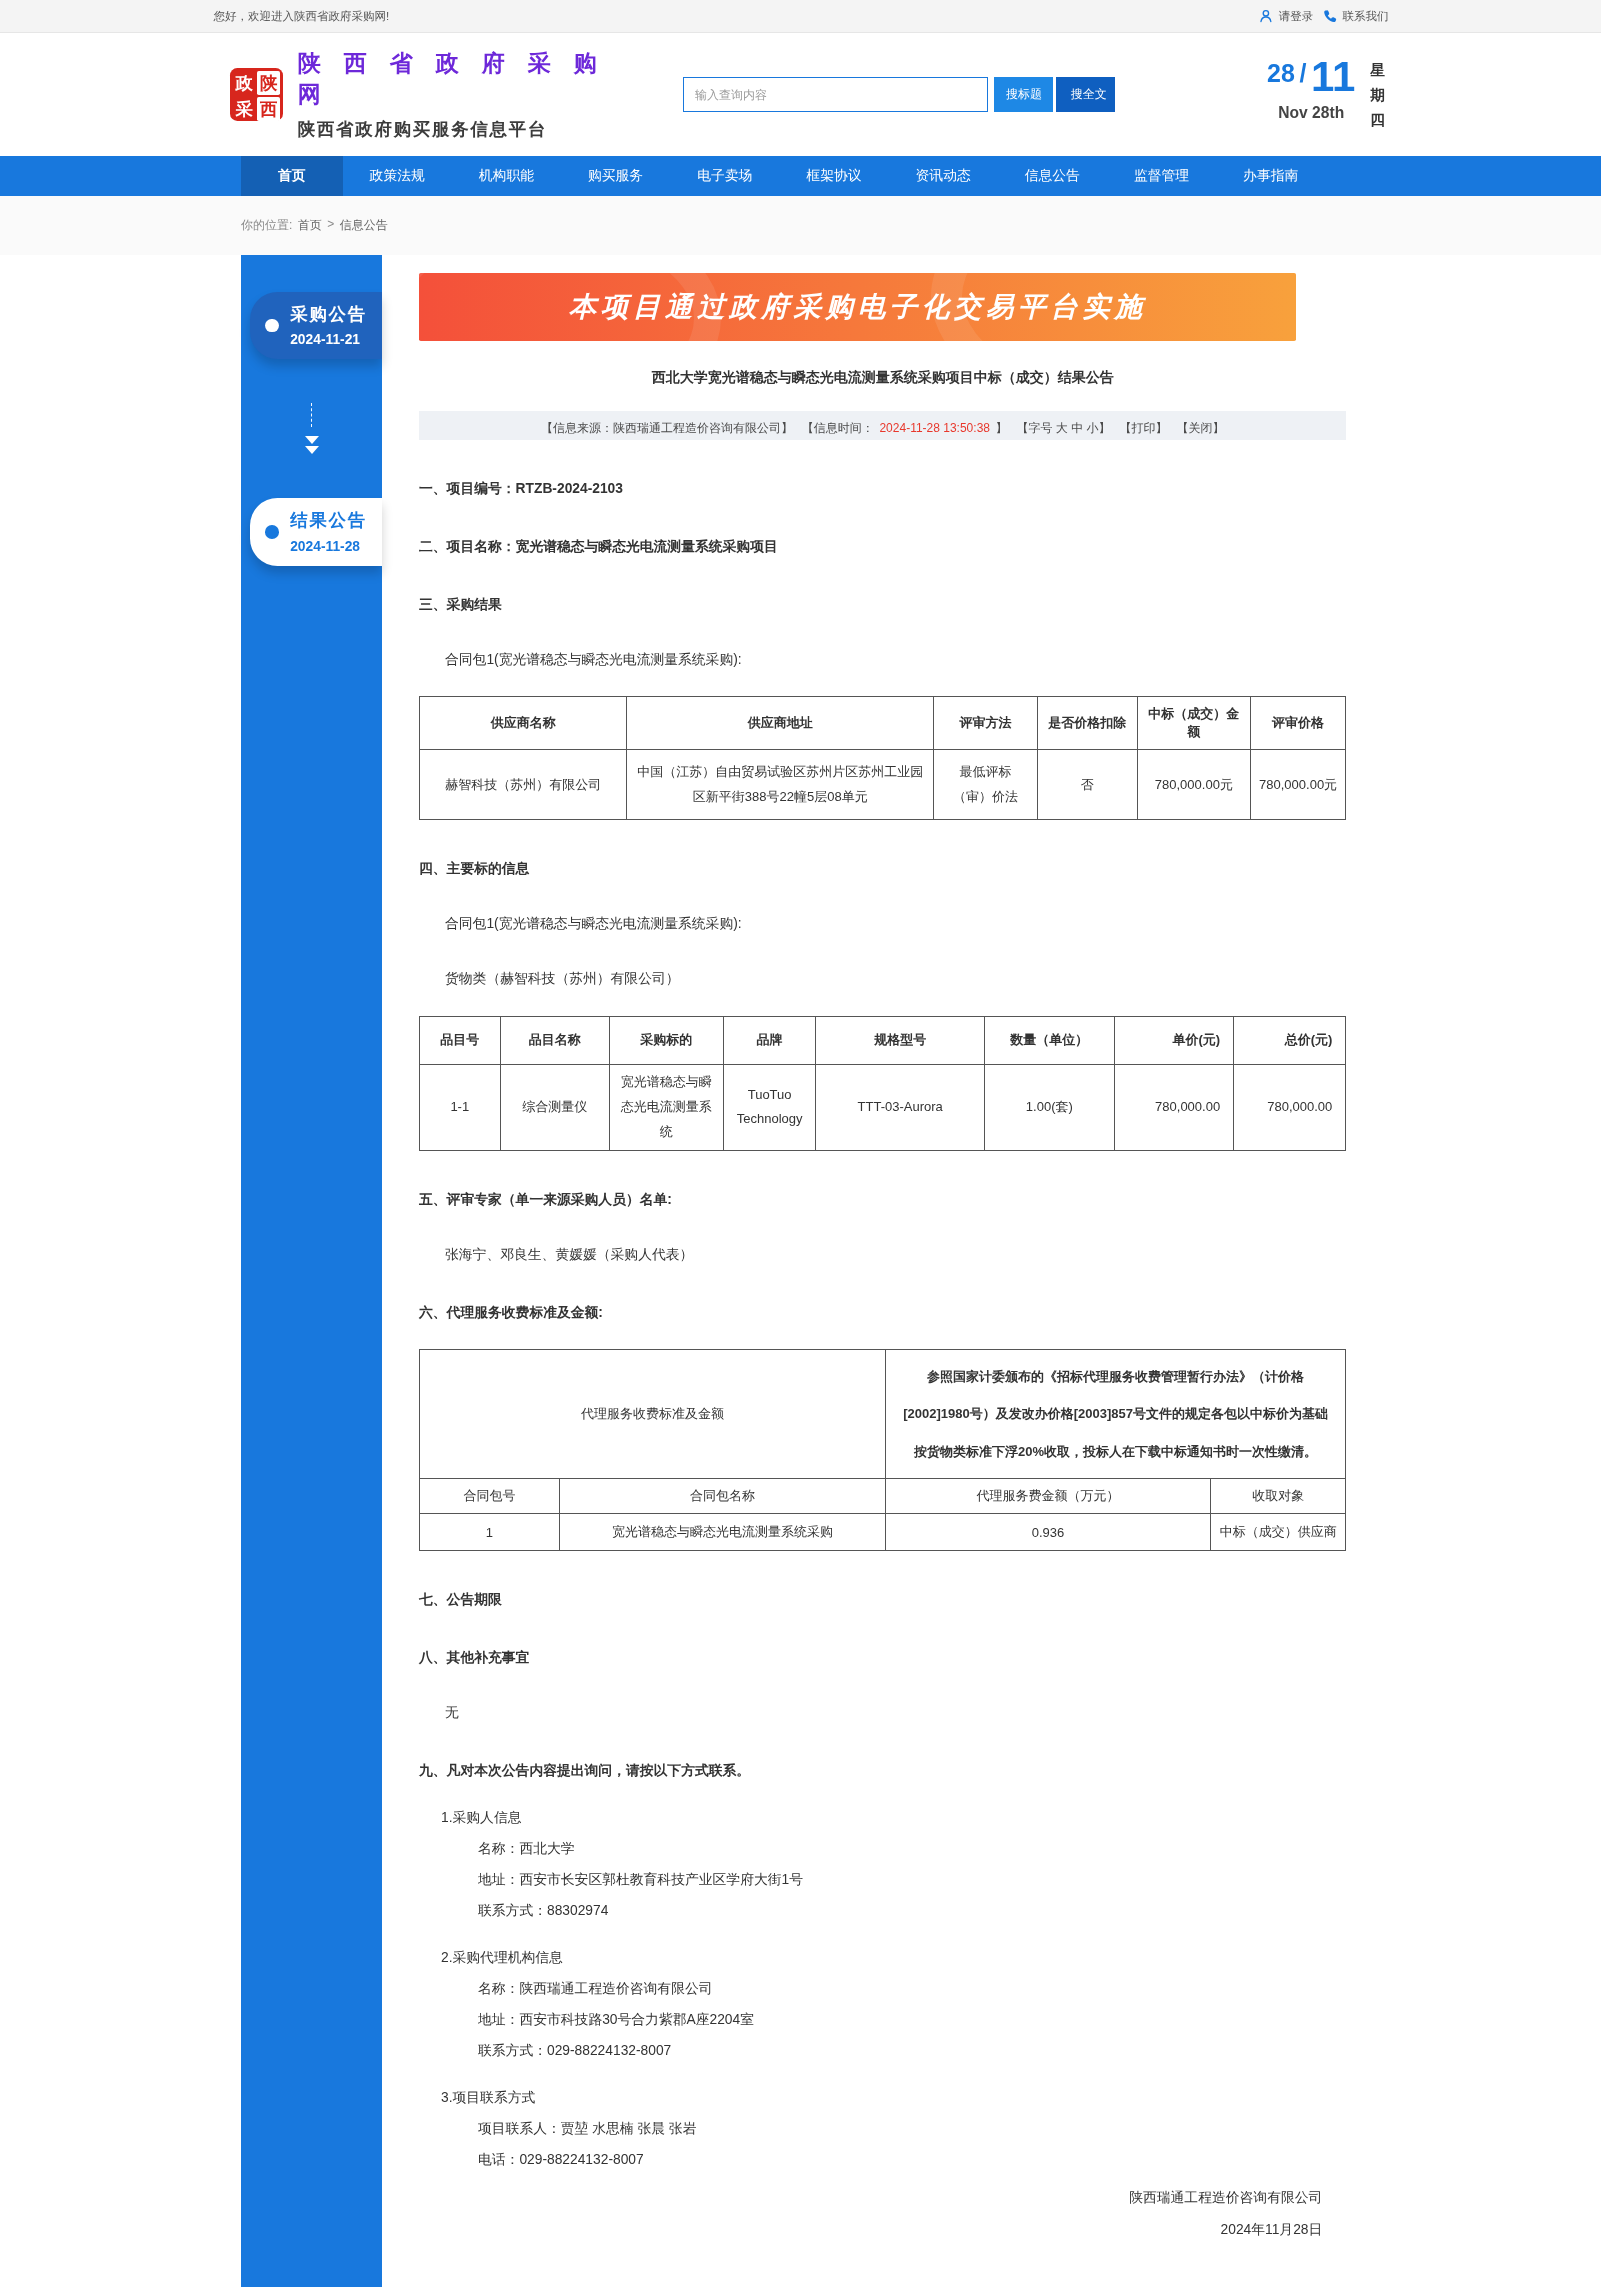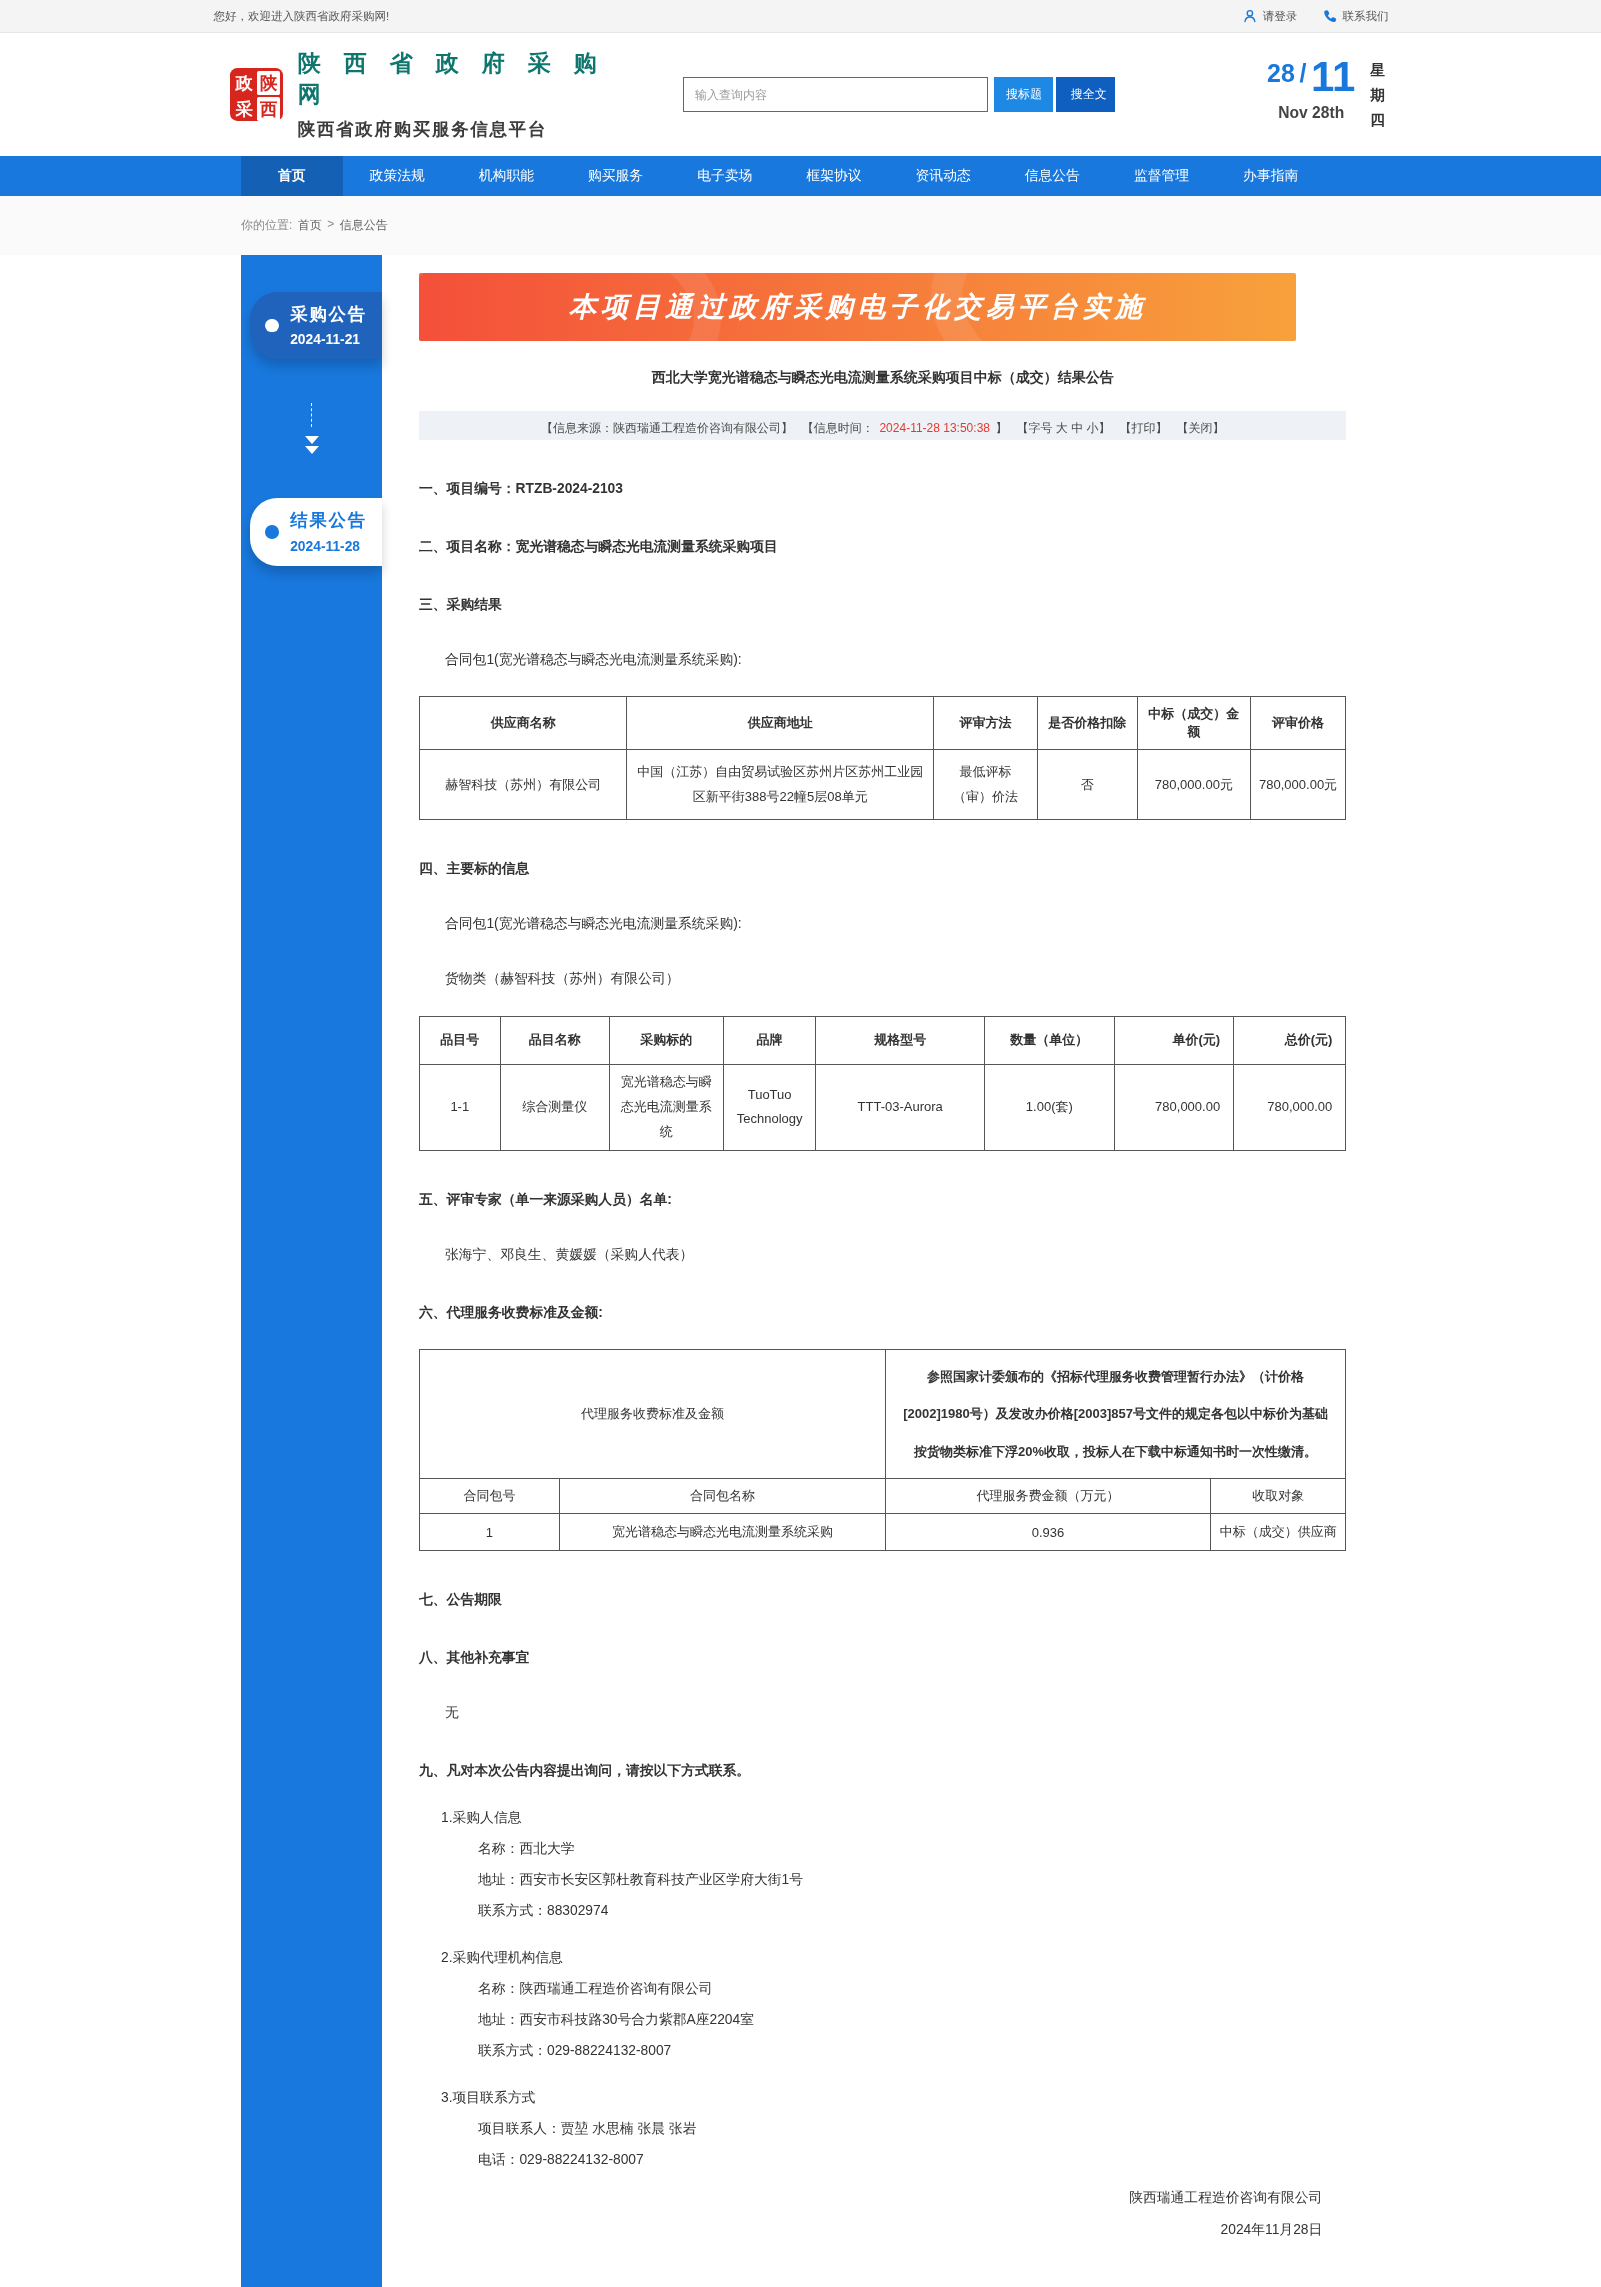--- a/index.html
+++ b/index.html
@@ -5,32 +5,32 @@
   * { box-sizing: border-box; }
   html,body { margin:0; padding:0; background:#fff; }
   body {
     width:1602px;
     font-family:"Liberation Sans","DejaVu Sans",sans-serif;
     color:#333;
   }
   
   .topbar { height:33px; background:#f4f4f4; border-bottom:0.9px solid #e6e6e6; }
   .topbar-inner { width:1175px; margin:0 auto; height:100%; display:flex; justify-content:space-between; align-items:center; font-size:11.5px; color:#555; }
-  .topbar-right { display:flex; gap:26px; align-items:flex-end; }
+  .topbar-right { display:flex; gap:10px; align-items:flex-end; }
   .topbar-link { display:flex; gap:5.5px; align-items:center; cursor:pointer; }
   .topbar-link svg { display:block; }
   
   .header { height:123px; background:#fff; }
   .header-inner { width:1175px; margin:0 auto; height:100%; display:flex; align-items:center; padding-left:16.5px; }
   .brand { display:flex; align-items:center; gap:14.7px; width:418px; }
   .logo { width:53px; height:53px; background:#d7261d; border-radius:7.3px; padding:2.8px; display:grid; grid-template-columns:1fr 1fr; grid-template-rows:1fr 1fr; gap:1.8px; flex:0 0 auto; }
   .logo span { display:flex; align-items:center; justify-content:center; font-size:17.4px; font-weight:bold; }
   .logo .on-red { color:#fff; }
   .logo .on-white { background:#fff; color:#d7261d; border-radius:1.8px; }
-  .brand-text .site-name { font-size:23px; font-weight:bold; letter-spacing:8.3px; color:#0f766e; }
+  .brand-text .site-name { font-size:23px; font-weight:bold; letter-spacing:8.3px; color:#6d28d9; }
   .brand-text .site-sub { font-size:17.4px; font-weight:bold; letter-spacing:1.8px; color:#3c3c3c; margin-top:6.4px; }
   .searchbox { display:flex; align-items:stretch; height:35px; margin-left:35px; }
   .search-input { width:305px; border:1.8px solid #1878dd; font-size:12px; padding:0 11px; outline:none; color:#333; font-family:inherit; }
   .search-input::placeholder { color:#9a9a9a; }
   .btn-search { border:none; color:#fff; font-size:12px; cursor:pointer; width:59px; font-family:inherit; }
   .btn-title { background:#1e88e5; margin-left:6.4px; }
   .btn-full { background:#0f5fc0; margin-left:2.8px;padding-left:12px; }
   .datebox { margin-left:auto; display:flex; gap:14.7px; padding-right:3.7px; }
   .date-left { text-align:center; }
   .date-line { color:#1878dd; font-weight:bold; display:flex; align-items:flex-start; justify-content:center; }

